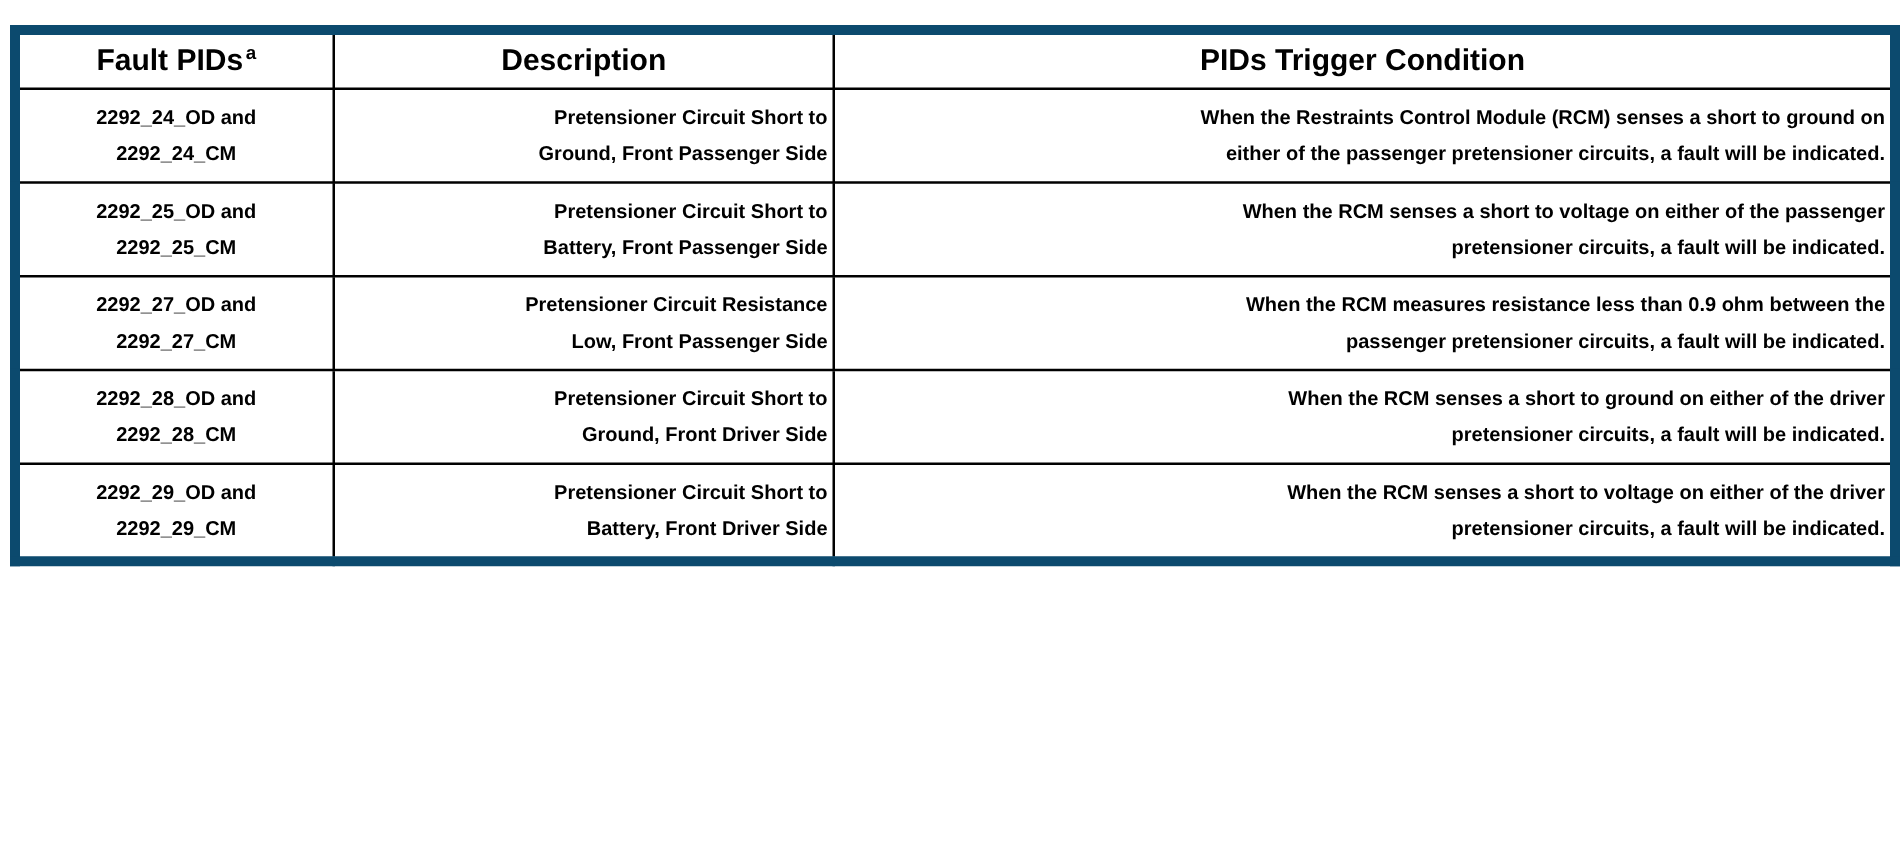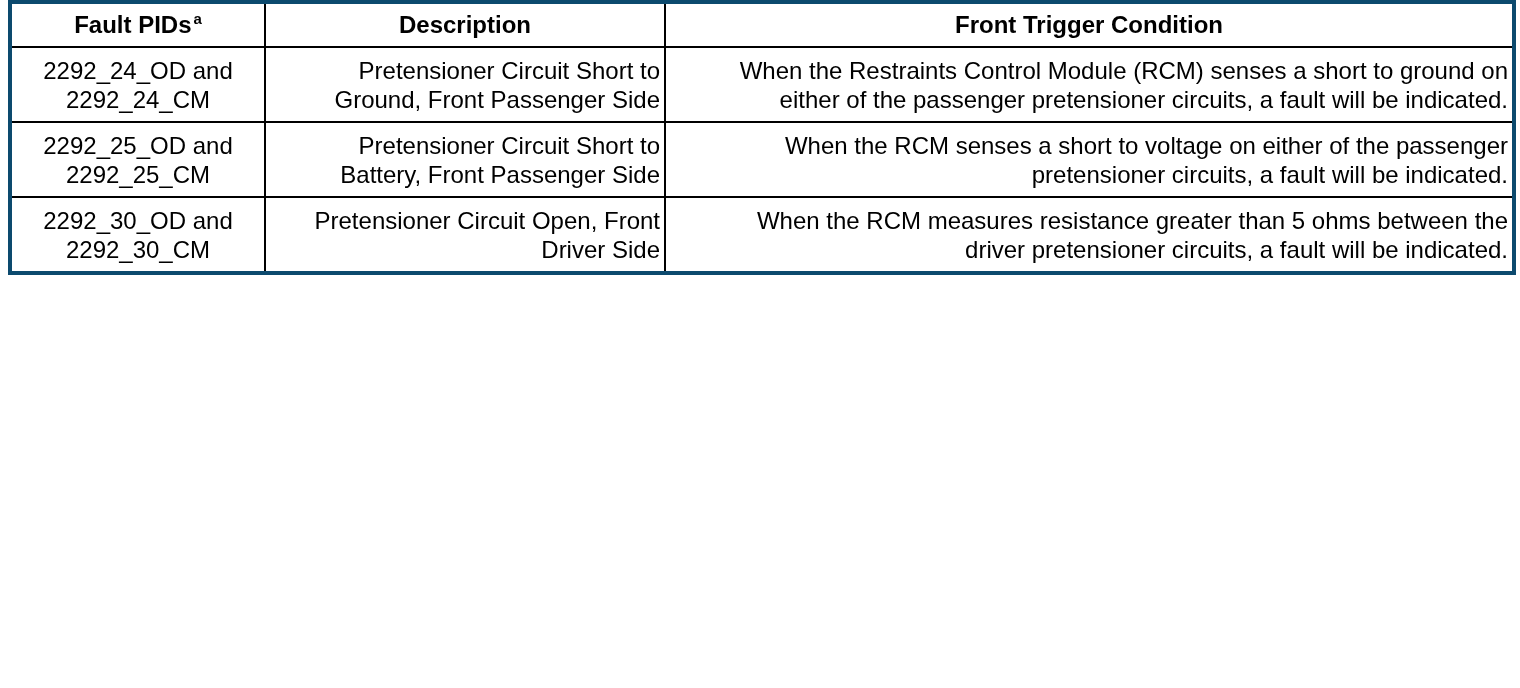--- a/index.html
+++ b/index.html
@@ -14,44 +14,44 @@
   }
   .page {
     position: absolute;
     left: 0; top: 0;
     width: 1520px; height: 688px;
     background: #ffffff;
   }
   table.fault-table {
     position: absolute;
     left: 8px;
-    top: 0;
+    top: 20px;
     width: 1504px;
     border-collapse: collapse;
     table-layout: fixed;
-    border: 4px solid #0c4a6e;
+    border: 8px solid #0c4a6e;
   }
   table.fault-table th,
   table.fault-table td {
     border: 2px solid #000000;
     overflow: hidden;
   }
   table.fault-table th {
     height: 42px;
     font-size: 24px;
     font-weight: bold;
     text-align: center;
     vertical-align: middle;
     padding: 0 4px;
   }
   table.fault-table td {
     height: 73px;
-    font-size: 24px;
+    font-size: 16px;
     line-height: 29px;
-    font-weight: normal;
+    font-weight: bold;
     vertical-align: middle;
     padding: 0 4px;
   }
   td.cell-pids {
     text-align: center;
   }
   td.cell-desc, td.cell-cond {
     text-align: right;
     padding-left: 12px;
     padding-right: 4px;
@@ -70,41 +70,51 @@
   <table class="fault-table">
     <colgroup>
       <col style="width:255px">
       <col style="width:400px">
       <col style="width:849px">
     </colgroup>
     <thead>
       <tr>
         <th><span>Fault PIDs</span><sup class="hdr-sup">a</sup></th>
         <th>Description</th>
-        <th>Front Trigger Condition</th>
+        <th>PIDs Trigger Condition</th>
       </tr>
     </thead>
     <tbody id="table-body">
   <tr>
     <td class="cell-pids">2292_24_OD and<br>2292_24_CM</td>
     <td class="cell-desc">Pretensioner Circuit Short to<br>Ground, Front Passenger Side</td>
     <td class="cell-cond">When the Restraints Control Module (RCM) senses a short to ground on<br>either of the passenger pretensioner circuits, a fault will be indicated.</td>
   </tr>
 
   <tr>
     <td class="cell-pids">2292_25_OD and<br>2292_25_CM</td>
     <td class="cell-desc">Pretensioner Circuit Short to<br>Battery, Front Passenger Side</td>
     <td class="cell-cond">When the RCM senses a short to voltage on either of the passenger<br>pretensioner circuits, a fault will be indicated.</td>
   </tr>
 
 
-
-
+  <tr>
+    <td class="cell-pids">2292_27_OD and<br>2292_27_CM</td>
+    <td class="cell-desc">Pretensioner Circuit Resistance<br>Low, Front Passenger Side</td>
+    <td class="cell-cond">When the RCM measures resistance less than 0.9 ohm between the<br>passenger pretensioner circuits, a fault will be indicated.</td>
+  </tr>
 
   <tr>
-    <td class="cell-pids">2292_30_OD and<br>2292_30_CM</td>
-    <td class="cell-desc">Pretensioner Circuit Open, Front<br>Driver Side</td>
-    <td class="cell-cond">When the RCM measures resistance greater than 5 ohms between the<br>driver pretensioner circuits, a fault will be indicated.</td>
+    <td class="cell-pids">2292_28_OD and<br>2292_28_CM</td>
+    <td class="cell-desc">Pretensioner Circuit Short to<br>Ground, Front Driver Side</td>
+    <td class="cell-cond">When the RCM senses a short to ground on either of the driver<br>pretensioner circuits, a fault will be indicated.</td>
   </tr>
+
+  <tr>
+    <td class="cell-pids">2292_29_OD and<br>2292_29_CM</td>
+    <td class="cell-desc">Pretensioner Circuit Short to<br>Battery, Front Driver Side</td>
+    <td class="cell-cond">When the RCM senses a short to voltage on either of the driver<br>pretensioner circuits, a fault will be indicated.</td>
+  </tr>
+
 
 </tbody>
   </table>
 </div>
 
 </body></html>

